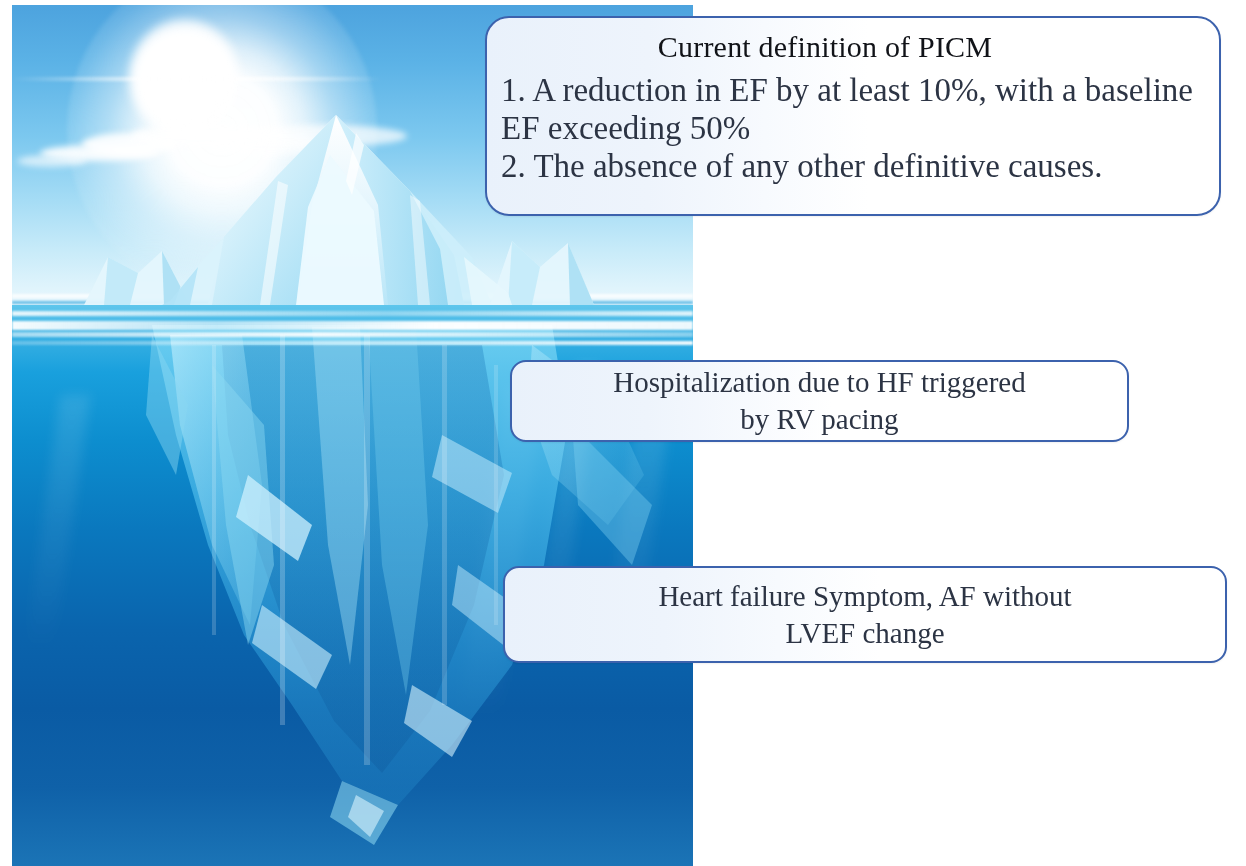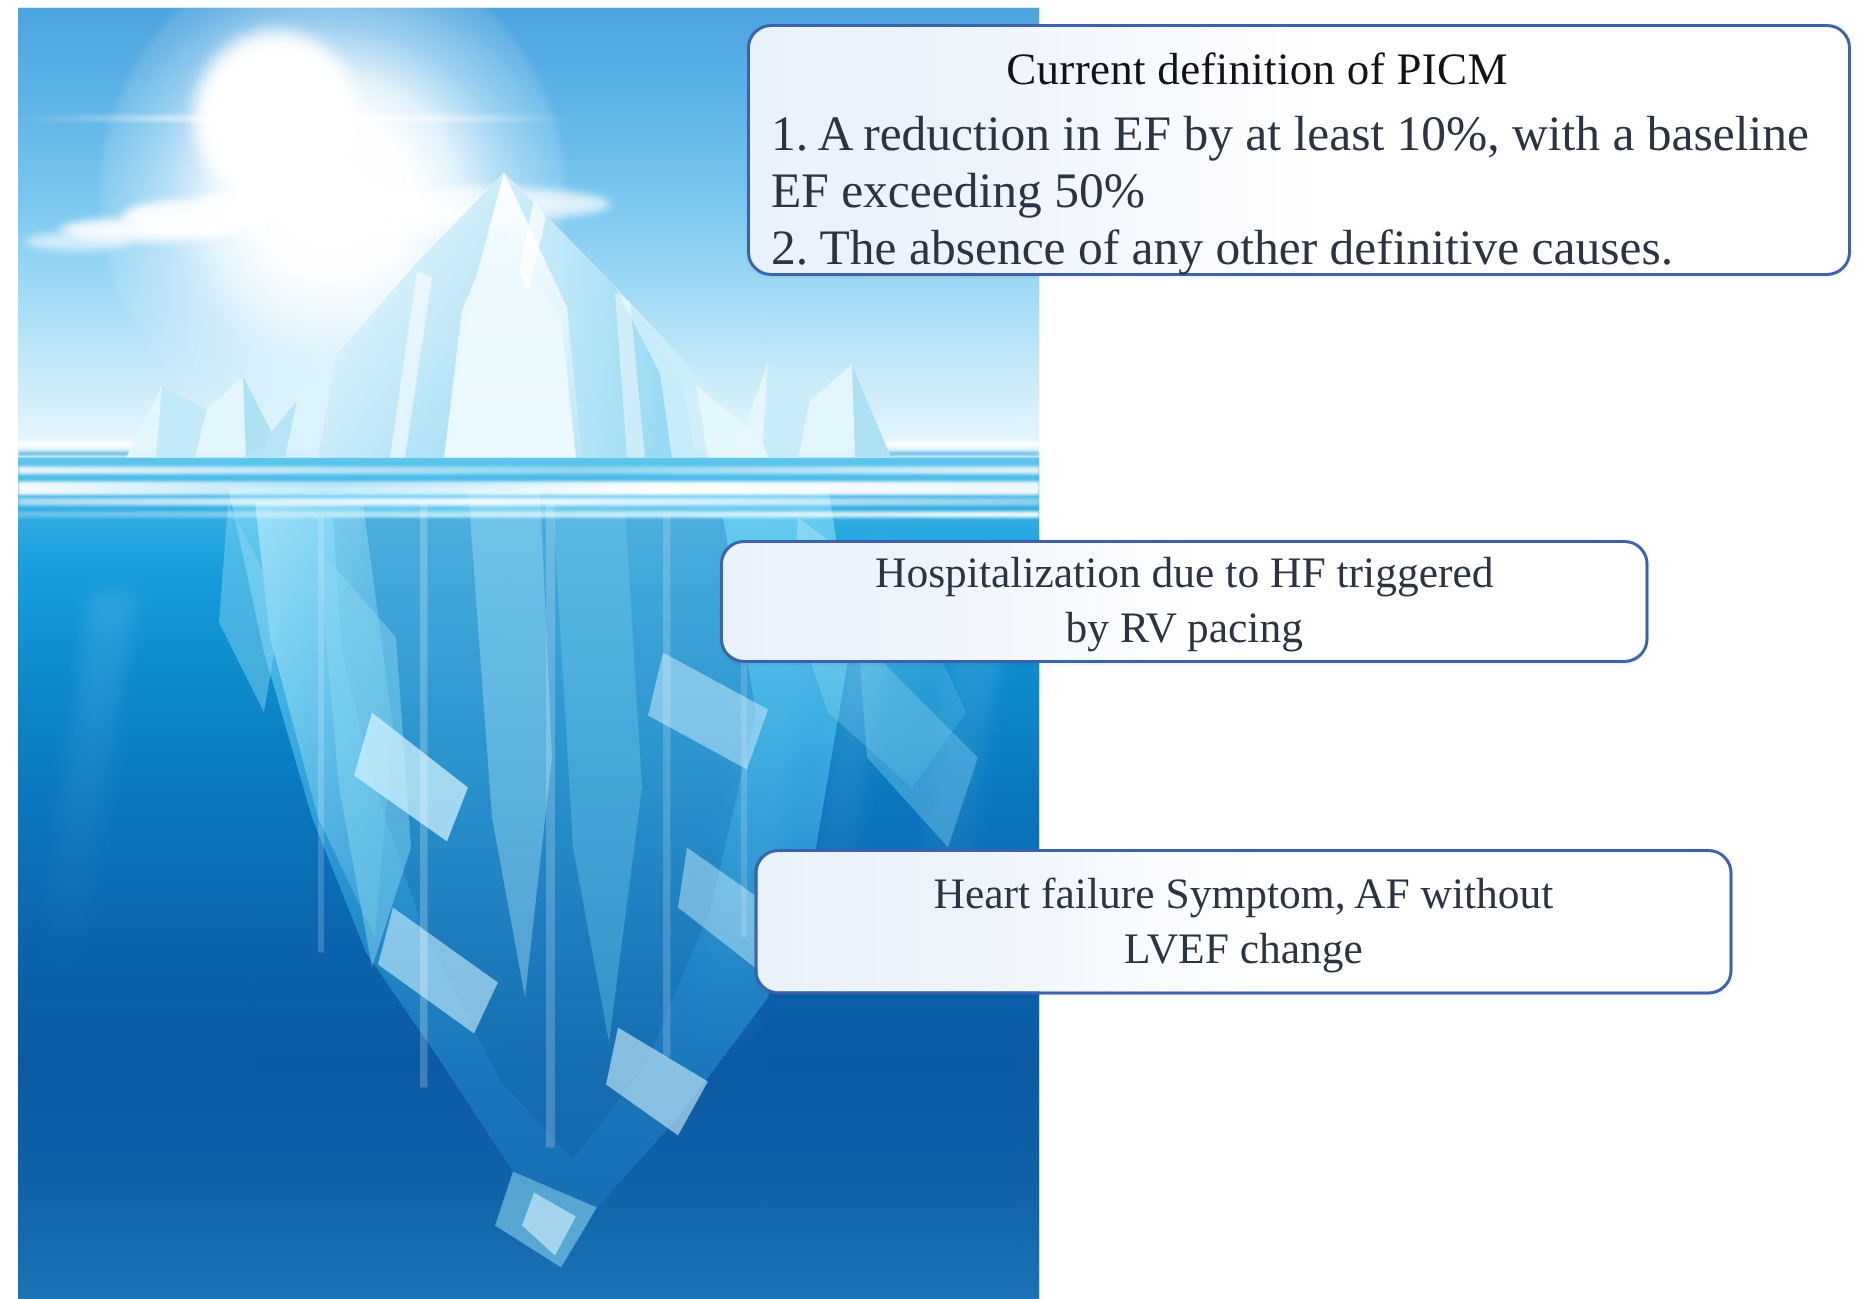--- a/index.html
+++ b/index.html
@@ -140,54 +140,55 @@
     position: absolute;
     box-sizing: border-box;
     border: 2px solid #3c62ad;
     border-radius: 16px;
     background: linear-gradient(to right, #e9f1fb 0%, #eef4fc 22%, #f7fafe 38%, #ffffff 52%, #ffffff 100%);
     color: #2b3347;
     box-shadow: 0 1px 2px rgba(0,0,0,0.06);
   }
 
   #callout-definition {
-    left: 498px; top: 16px;
-    width: 736px; height: 168px;
+    left: 485px; top: 16px;
+    width: 736px; height: 200px;
     padding: 9px 14px 8px 14px;
+    border-radius: 24px;
   }
   .def-title {
     text-align: center;
     font-size: 30px;
     line-height: 40px;
     color: #111318;
     letter-spacing: .2px;
     padding-right: 56px;
   }
   .def-list {
     margin: 4px 0 0 0;
     font-size: 33px;
     line-height: 38px;
     color: #2c3444;
   }
   .def-item { white-space: pre-wrap; }
 
   #callout-hospitalization {
-    left: 480px; top: 360px;
+    left: 510px; top: 360px;
     width: 619px; height: 82px;
     display: flex; align-items: center; justify-content: center;
     text-align: center;
     font-size: 29px;
     line-height: 37px;
     color: #2c3444;
     padding: 0 22px;
   }
 
   #callout-symptom {
     left: 503px; top: 566px;
-    width: 652px; height: 97px;
+    width: 724px; height: 97px;
     display: flex; align-items: center; justify-content: center;
     text-align: center;
     font-size: 29px;
     line-height: 37px;
     color: #2c3444;
     padding: 0 22px;
   }
   .two-line { white-space: pre-line; }
 </style>
 </head>

